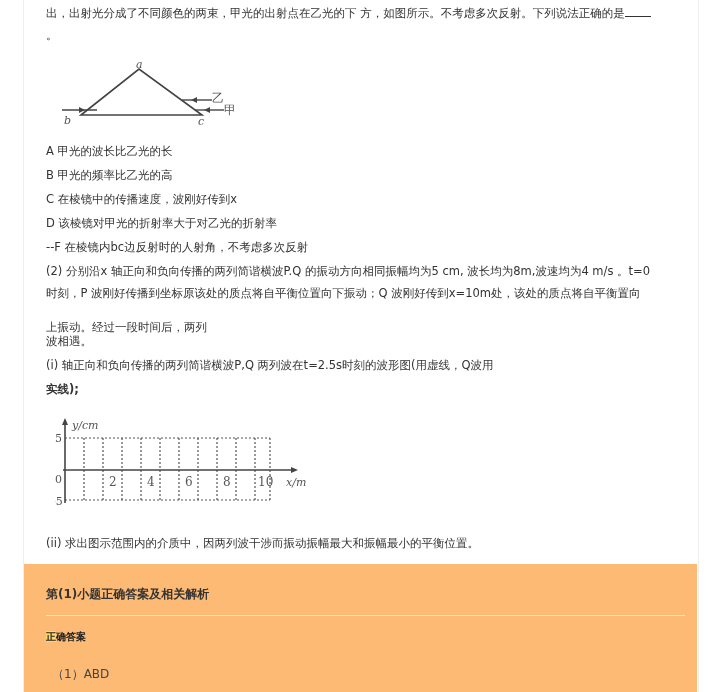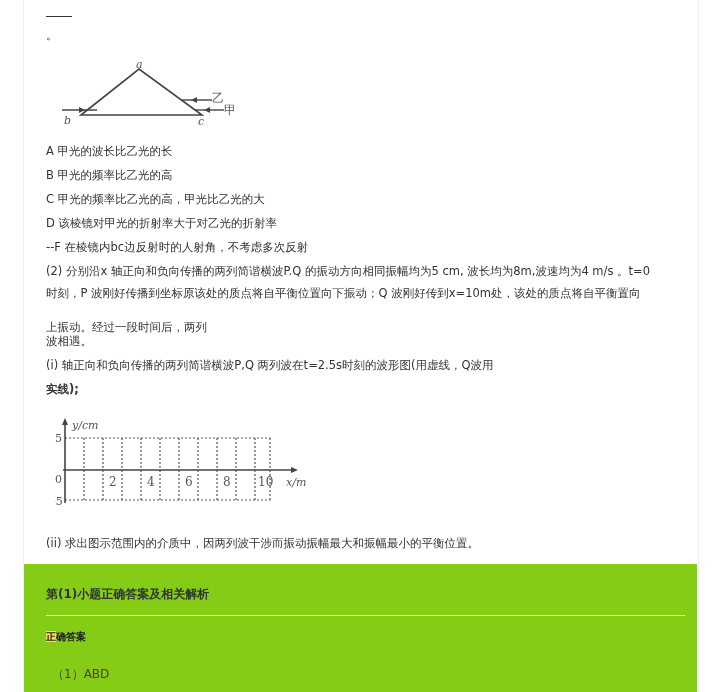--- a/index.html
+++ b/index.html
@@ -14,56 +14,56 @@
     position: absolute; left: 23px; top: 0; width: 674px; height: 692px;
     background: #fff;
     border-left: 1px solid #eeeeee;
     border-right: 1px solid #eeeeee;
   }
   .line { position: absolute; font-size: 11.5px; color: #333; white-space: nowrap; }
   .blank { display: inline-block; width: 26px; border-bottom: 1px solid #333; height: 12px; vertical-align: baseline; }
   .fig { position: absolute; }
   .answer-section {
     position: absolute; left: 24px; top: 564px; width: 673px; height: 128px;
-    background: #84cc16;
+    background: #fdba74;
   }
   .ans-title { position: absolute; left: 22px; top: 22px; font-size: 12px; color: #333; font-weight: 600; }
   .ans-divider { position: absolute; left: 22px; right: 12px; top: 51px; border-top: 1px solid #e9ebeb; }
   .ans-heading { position: absolute; left: 22px; top: 66px; font-size: 10px; font-weight: bold; color: #222; }
   .ans-heading .hl { background: #ffd966; }
   .ans-value { position: absolute; left: 28px; top: 102px; font-size: 12px; color: #444; font-family: "DejaVu Sans", sans-serif; }
 </style>
 </head>
 <body>
 
 <div class="card"></div>
 
 <div class="line" style="left:46px; top:4px;">
-  <span class="blank"></span>
+  <span>出，出射光分成了不同颜色的两束，甲光的出射点在乙光的下 方，如图所示。不考虑多次反射。下列说法正确的是</span><span class="blank"></span>
 </div>
 <div class="line" style="left:46px; top:28px;">。</div>
 
 <svg class="fig" style="left:52px; top:58px;" width="185" height="70" viewBox="0 0 185 70">
   <polygon points="29,57 87,11 150,57" fill="none" stroke="#444" stroke-width="1.6"></polygon>
   <line x1="10" y1="52" x2="45" y2="52" stroke="#444" stroke-width="1.4"></line>
   <polygon points="27,49 33,52 27,55" fill="#444"></polygon>
   <line x1="130" y1="42" x2="160" y2="42" stroke="#444" stroke-width="1.4"></line>
   <polygon points="145,39 139,42 145,45" fill="#444"></polygon>
   <line x1="143" y1="52" x2="172" y2="52" stroke="#444" stroke-width="1.4"></line>
   <polygon points="158,49 152,52 158,55" fill="#444"></polygon>
   <text x="84" y="10" font-size="11" font-style="italic" fill="#555" font-family="DejaVu Serif, serif">a</text>
   <text x="12" y="66" font-size="11" font-style="italic" fill="#555" font-family="DejaVu Serif, serif">b</text>
   <text x="146" y="67" font-size="11" font-style="italic" fill="#555" font-family="DejaVu Serif, serif">c</text>
   <text x="160" y="44" font-size="12" fill="#555">乙</text>
   <text x="172" y="56" font-size="12" fill="#555">甲</text>
 </svg>
 
 <div class="line" style="left:46px; top:144px;">A 甲光的波长比乙光的长</div>
 <div class="line" style="left:46px; top:168px;">B 甲光的频率比乙光的高</div>
-<div class="line" style="left:46px; top:192px;">C 甲光的频率比乙光的高，甲光比乙光的大</div>
+<div class="line" style="left:46px; top:192px;">C 在棱镜中的传播速度，波刚好传到x</div>
 <div class="line" style="left:46px; top:216px;">D 该棱镜对甲光的折射率大于对乙光的折射率</div>
 <div class="line" style="left:46px; top:240px;">--F 在棱镜内bc边反射时的人射角，不考虑多次反射</div>
 
 <div class="line" style="left:46px; top:264px;">(2) 分别沿x 轴正向和负向传播的两列简谐横波P.Q 的振动方向相同振幅均为5 cm, 波长均为8m,波速均为4 m/s 。t=0</div>
 <div class="line" style="left:46px; top:286px;">时刻，P 波刚好传播到坐标原该处的质点将自平衡位置向下振动；Q 波刚好传到x=10m处，该处的质点将自平衡置向</div>
 <div class="line" style="left:46px; top:312px;margin-top:8px;">上振动。经过一段时间后，两列</div>
 <div class="line" style="left:46px; top:334px;">波相遇。</div>
 <div class="line" style="left:46px; top:358px;">(i) 轴正向和负向传播的两列简谐横波P,Q 两列波在t=2.5s时刻的波形图(用虚线，Q波用</div>
 <div class="line" style="left:46px; top:382px;font-weight:bold;">实线);</div>
 

